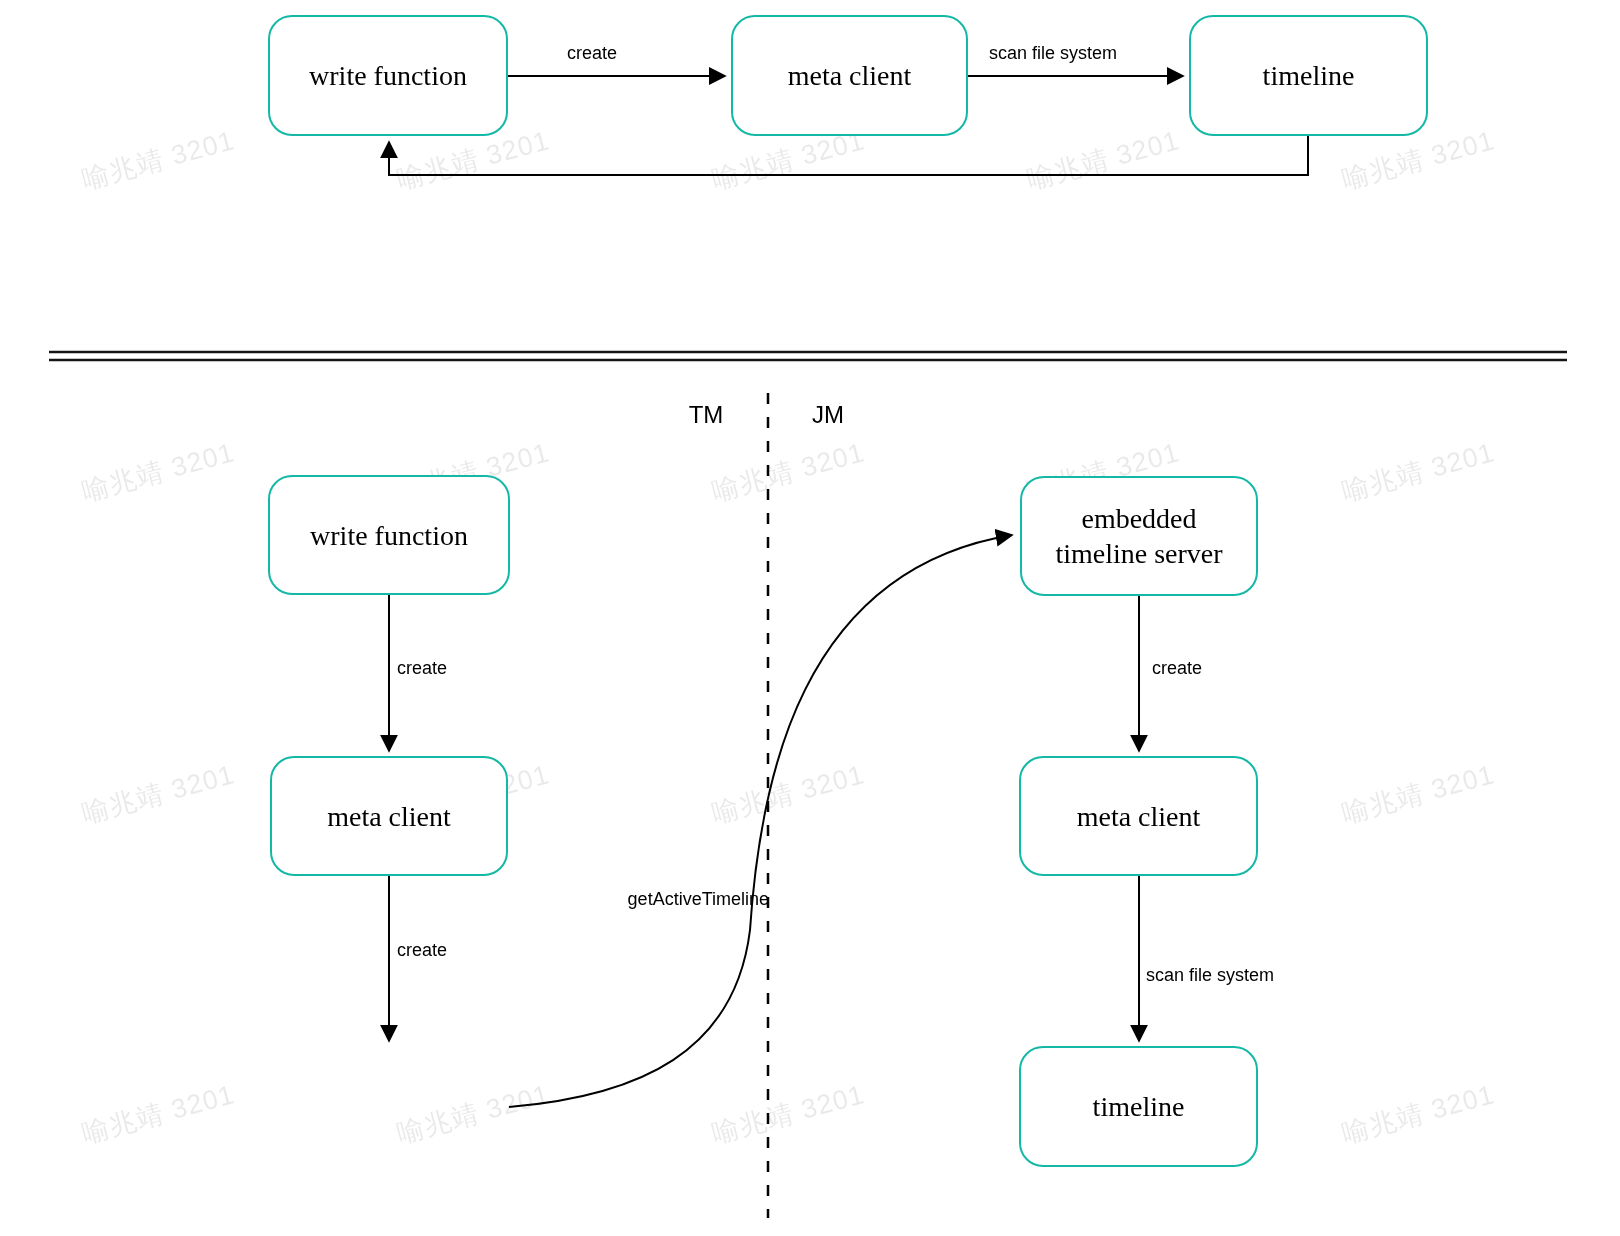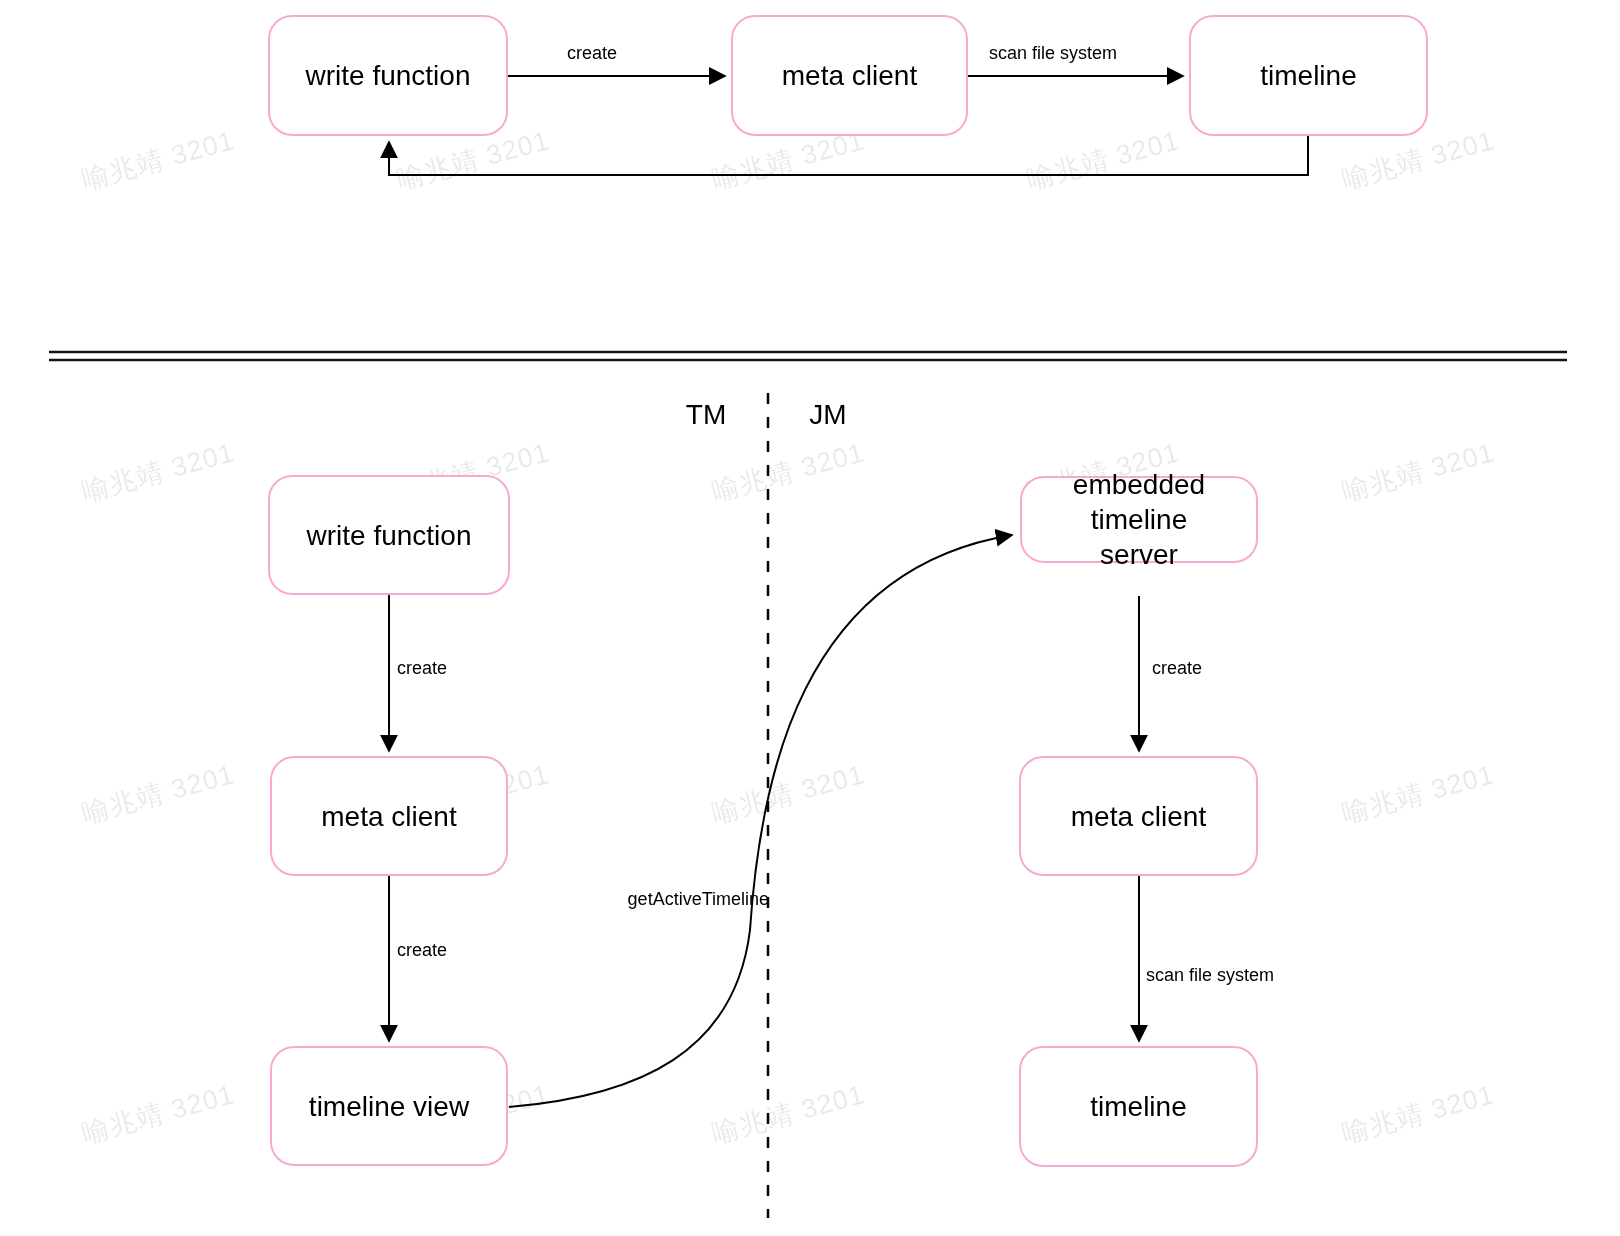--- a/index.html
+++ b/index.html
@@ -3,27 +3,27 @@
 <meta charset="utf-8">
 <style>
   html,body{margin:0;padding:0;background:#ffffff;}
   body{width:1620px;height:1236px;overflow:hidden;
        font-family:"Liberation Sans", sans-serif;}
   #canvas{position:relative;width:1620px;height:1236px;background:#ffffff;}
   .wm-layer{position:absolute;inset:0;z-index:0;pointer-events:none;}
   .wm{position:absolute;color:rgba(0,0,0,0.085);font-size:27px;letter-spacing:1px;
       white-space:nowrap;transform:rotate(-15deg);transform-origin:center;}
   svg.lines{position:absolute;left:0;top:0;z-index:1;}
-  .node{position:absolute;z-index:2;background:#ffffff;border:2px solid #f9a8d4;
+  .node{position:absolute;z-index:2;background:#ffffff;border:2px solid #14b8a6;
         border-radius:24px;display:flex;align-items:center;justify-content:center;
         text-align:center;font-size:28px;color:#000000;line-height:1.25;
-        padding:4px 32px;box-sizing:border-box;}
+        padding:4px 32px;box-sizing:border-box;font-family:Liberation Serif, serif;}
   .edge-label{position:absolute;z-index:3;font-size:18px;color:#000000;
               white-space:nowrap;height:30px;line-height:30px;}
-  .lane-label{position:absolute;z-index:3;font-size:28px;color:#000000;
+  .lane-label{position:absolute;z-index:3;font-size:24px;color:#000000;
               width:100px;text-align:center;height:30px;line-height:30px;}
   .center{text-align:center;}
 </style>
 </head>
 <body>
 
 <div id="canvas">
 
   <div class="wm-layer">
       <span class="wm" style="left: 80px; top: 142px;">喻兆靖 3201</span>
@@ -90,28 +90,25 @@
 
   <div class="lane-label" style="left:656px;top:400px;">TM</div>
   <div class="lane-label" style="left:778px;top:400px;">JM</div>
 
   <div class="node" style="left:268px;top:475px;width:242px;height:120px;">
     <span>write function</span>
   </div>
   <div class="node" style="left:270px;top:756px;width:238px;height:120px;">
     <span>meta client</span>
   </div>
-  <div class="node" style="left:270px;top:1046px;width:238px;height:120px;">
-    <span>timeline view</span>
-  </div>
 
   <div class="edge-label" style="left:397px;top:653px;">create</div>
   <div class="edge-label" style="left:397px;top:935px;">create</div>
 
-  <div class="node" style="left:1020px;top:476px;width:238px;height:87px;">
+  <div class="node" style="left:1020px;top:476px;width:238px;height:120px;">
     <span>embedded timeline server</span>
   </div>
   <div class="node" style="left:1019px;top:756px;width:239px;height:120px;">
     <span>meta client</span>
   </div>
   <div class="node" style="left:1019px;top:1046px;width:239px;height:121px;">
     <span>timeline</span>
   </div>
 
   <div class="edge-label" style="left:1152px;top:653px;">create</div>

